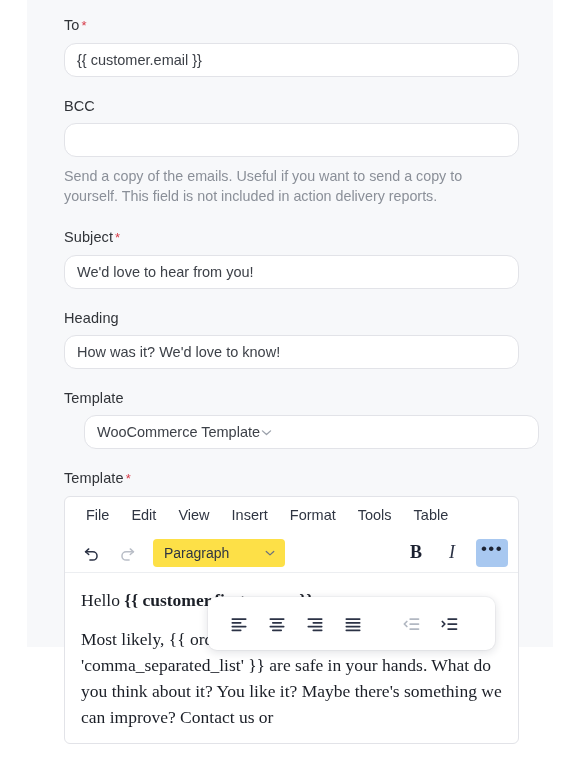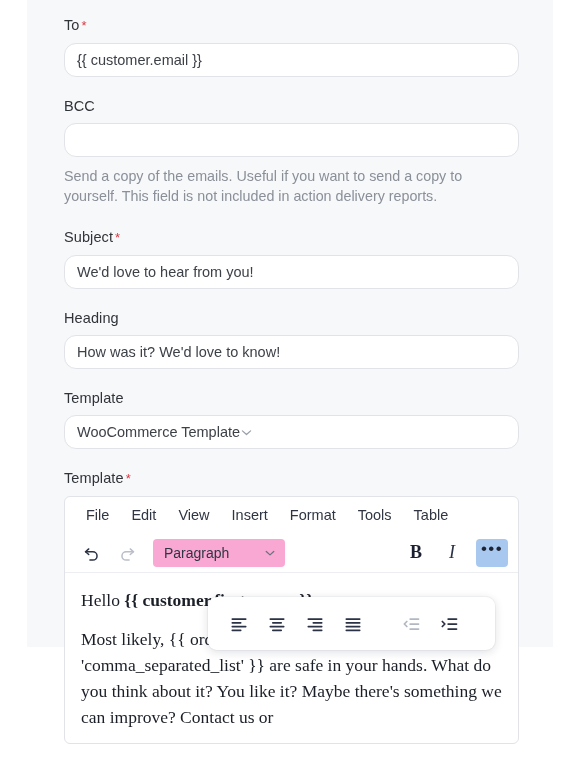--- a/index.html
+++ b/index.html
@@ -68,20 +68,21 @@
     font-size: 14.3px;
     line-height: 20px;
     color: #8a8f98;
     margin-top: 9px;
     width: 450px;
   }
 
   .select {
     position: relative;
     justify-content: flex-start;
+    margin-left: 20px;
   }
   .chev {
     width: 13px; height: 13px;
     flex: none;
     color: #9aa0aa;
   }
   .chev svg { display: block; width: 13px; height: 13px; }
 
   .spacer-sm { height: 20px; }
   .spacer-md { height: 22px; }
@@ -125,21 +126,21 @@
     display: flex; align-items: center; justify-content: center;
     border-radius: 4px;
     margin: 0 3px;
     color: #2b3245;
   }
   .tbtn svg { display: block; }
   .tbtn.disabled { color: #b9bec7; }
 
   .fmtselect {
     height: 28px;
-    background: #f9a8d4;
+    background: #fde047;
     border-radius: 4px;
     display: flex;
     align-items: center;
     justify-content: space-between;
     padding: 0 9px 0 11px;
     width: 132px;
     margin-left: 8px;
     font-size: 14px;
     color: #2f3542;
   }

